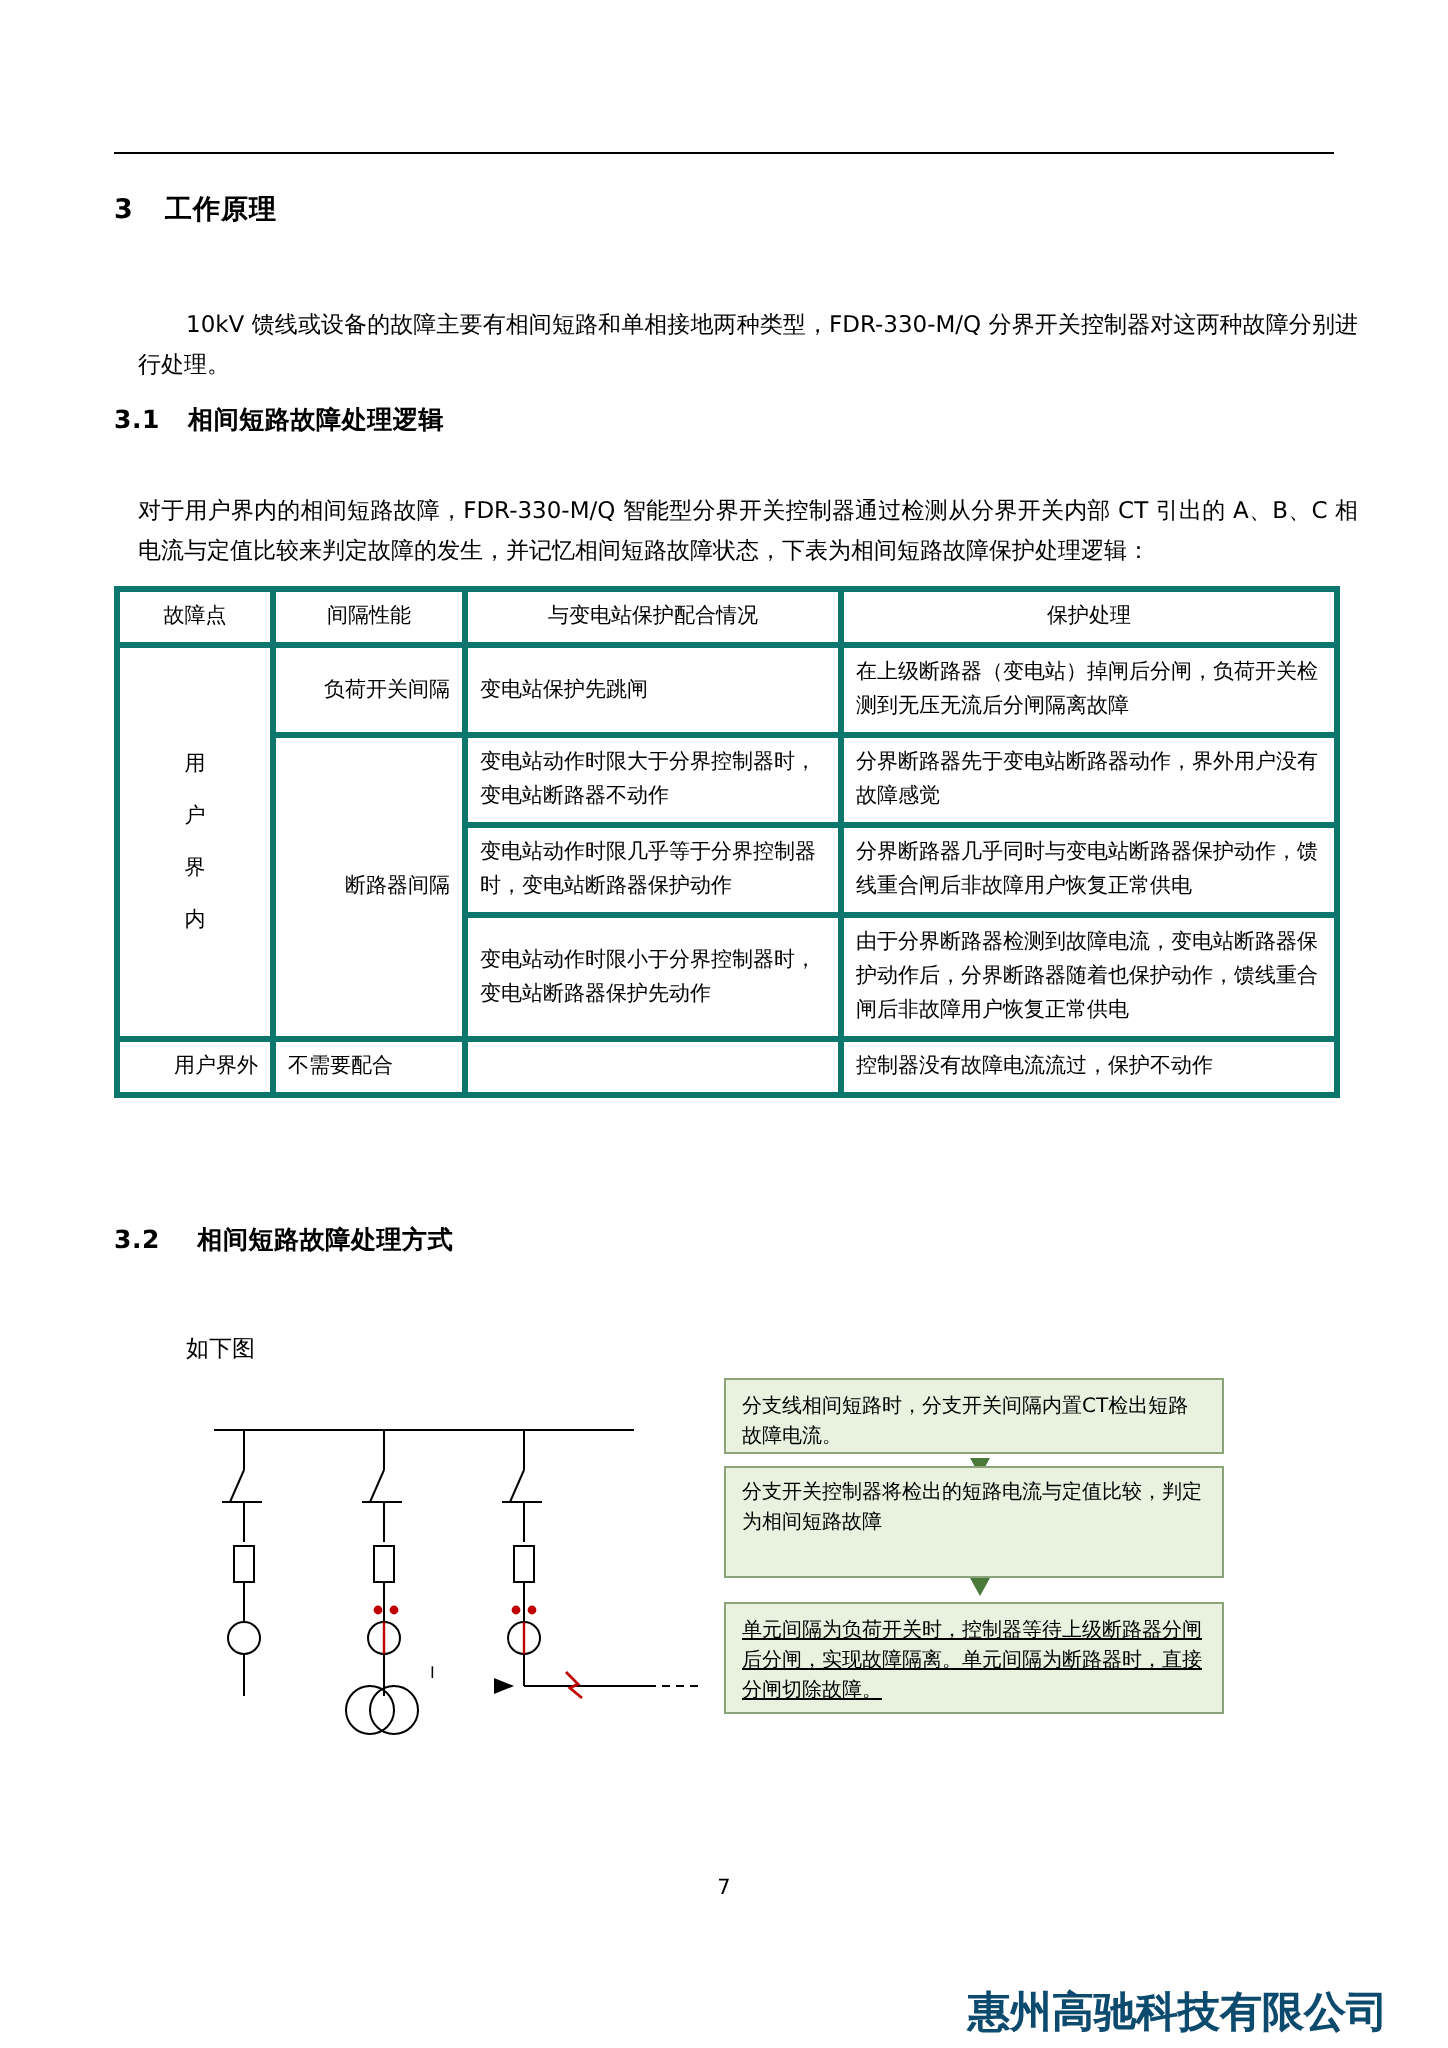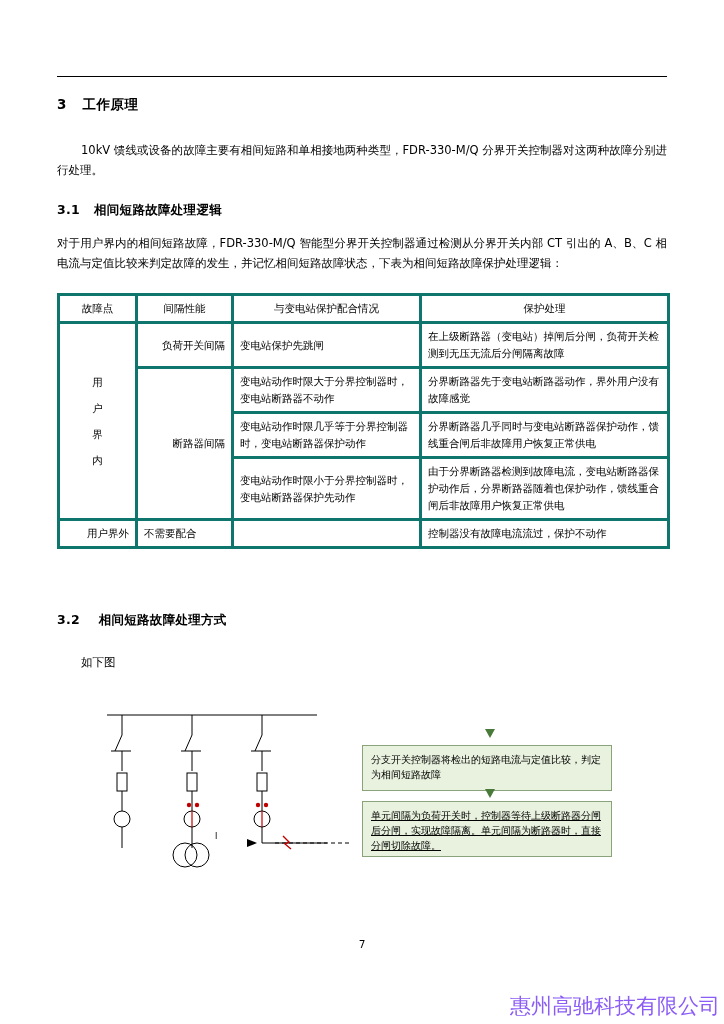--- a/index.html
+++ b/index.html
@@ -46,21 +46,21 @@
     position: absolute;
     left: 57px;
     letter-spacing: 0.3px;
   }
   p.body {
     position: absolute;
     left: 57px;
     width: 610px;
     font-size: 11.5px;
     line-height: 20px;
-    margin: 0;
+    margin: 12px;
     text-align: justify;
     text-justify: inter-ideograph;
   }
   .indent { text-indent: 24px; }
 
   
   table.logic {
     position: absolute;
     left: 57px;
     top: 293px;
@@ -100,21 +100,21 @@
     position: absolute;
     box-sizing: border-box;
     background: #e8f2de;
     border: 1px solid #8aa37b;
     font-size: 10px;
     line-height: 15px;
     padding: 6px 8px;
     color: #000;
   }
   .fb1 { left: 305px; top: 6px; width: 250px; height: 38px; }
-  .fb2 { left: 305px; top: 62px; width: 250px; height: 46px; }
+  .fb2 { left: 305px; top: 50px; width: 250px; height: 56px; font-family: Liberation Mono, monospace; }
   .fb3 { left: 305px; top: 118px; width: 250px; height: 56px; text-decoration: underline; }
   .arrow-v {
     position: absolute;
     left: 428px;
     width: 0;
     height: 0;
     border-left: 5px solid transparent;
     border-right: 5px solid transparent;
     border-top: 9px solid #4a7a3a;
   }
@@ -124,25 +124,25 @@
   .page-number {
     position: absolute;
     left: 0;
     right: 0;
     top: 938px;
     text-align: center;
     font-size: 10.5px;
   }
   .watermark {
     position: absolute;
-    right: 4px;
+    right: 30px;
     bottom: 6px;
     text-align: right;
-    color: #8b5cf6;
-    font-weight: normal;
+    color: #0c4a6e;
+    font-weight: bold;
     line-height: 1.15;
   }
   .wm1 { font-size: 21px; }
   .wm2 { font-size: 19px; }
 
   svg.circuit { position: absolute; left: 40px; top: 10px; }
 </style>
 </head>
 <body>
 
@@ -275,20 +275,21 @@
         <circle cx="100" cy="112" r="2.2"></circle>
         <circle cx="161" cy="112" r="2.2"></circle>
         <circle cx="169" cy="112" r="2.2"></circle>
       </g>
       <g stroke="#c00000" stroke-width="1.2" fill="none">
         <path d="M95 118 L95 134 M165 118 L165 134"></path>
       </g>
       <text x="118" y="146" font-size="8" fill="#000" font-family="DejaVu Sans, sans-serif">I</text>
     </svg>
 
+    <div class="flowbox fb1">分支线相间短路时，分支开关间隔内置CT检出短路故障电流。</div>
     <div class="arrow-v av1"></div>
     <div class="flowbox fb2">分支开关控制器将检出的短路电流与定值比较，判定为相间短路故障</div>
     <div class="arrow-v av2"></div>
     <div class="flowbox fb3">单元间隔为负荷开关时，控制器等待上级断路器分闸后分闸，实现故障隔离。单元间隔为断路器时，直接分闸切除故障。</div>
   </div>
 
   <div class="page-number">7</div>
 
   <div class="watermark">
     <div class="wm1">惠州高驰科技有限公司</div>

